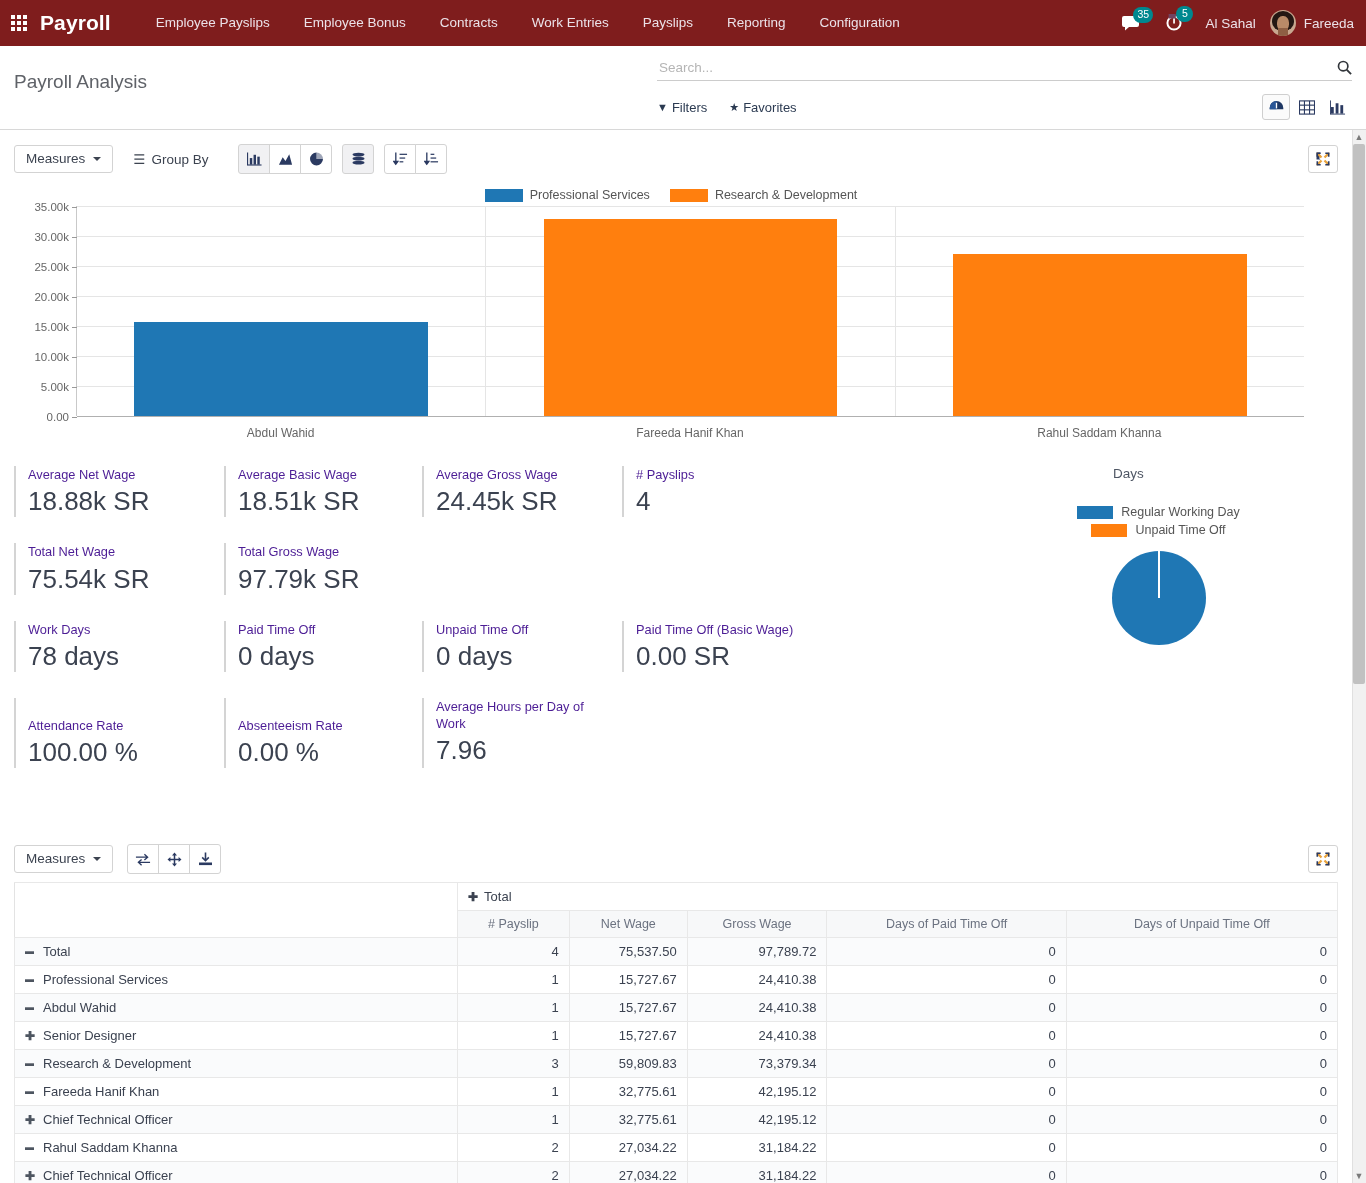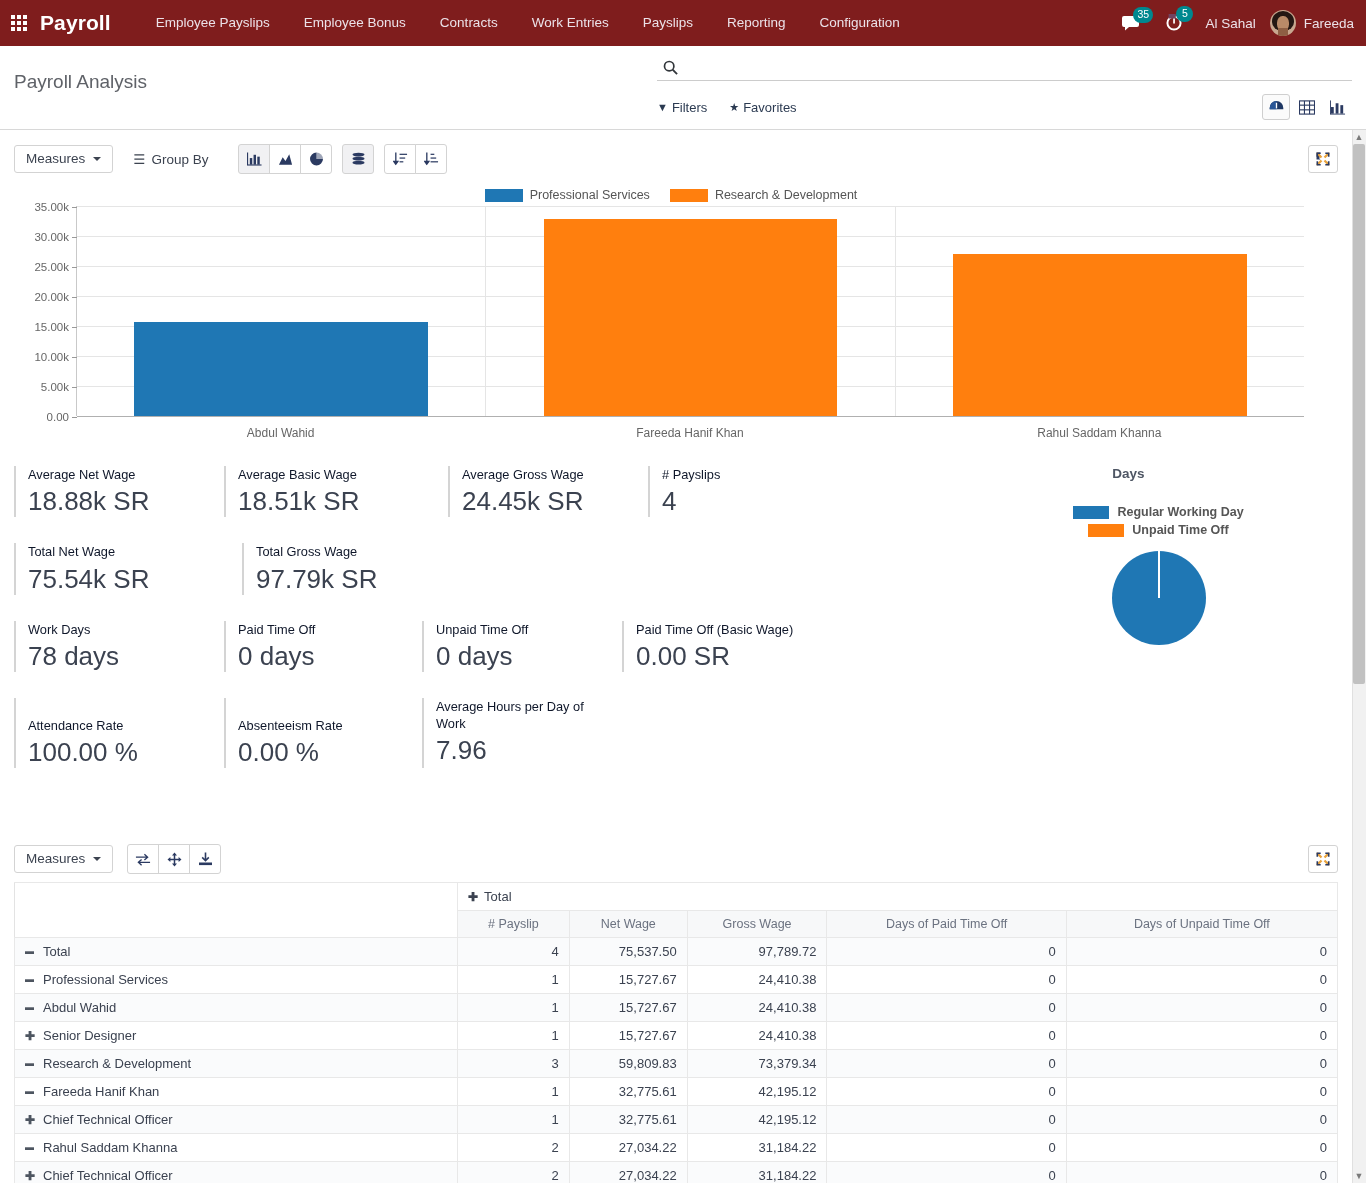--- a/index.html
+++ b/index.html
@@ -297,24 +297,24 @@
 
   
   .kpi-wrap { display: flex; margin-top: 26px; }
   .kpi-left { width: 955px; }
   .kpi-row { display: flex; margin-bottom: 26px; }
   .kpi {
     border-left: 2px solid #d4d4d4;
     padding: 0 14px 0 12px;
     min-height: 46px;
   }
-  .kpi-label { font-size: 12.8px; color: #0f172a; line-height: 1.35; }
+  .kpi-label { font-size: 12.8px; color: #4c1d95; line-height: 1.35; }
   .kpi-value { font-size: 26px; color: #3b4250; margin-top: 3px; font-weight: 400; }
 
-  .days-panel { flex: 1; padding-left: 10px; position: relative; font-weight: bold; }
+  .days-panel { flex: 1; padding-left: 10px; position: relative; }
   .days-title { font-size: 13.5px; color: #4e5664; text-align: center; padding-right: 60px;}
   .pie-legend {
     margin-top: 24px;
     font-size: 12.5px; color: #555;
     display: flex; flex-direction: column; align-items: center;
   }
   .pie-legend .item { display: flex; align-items: center; gap: 8px; margin-bottom: 4px; cursor: pointer;}
   .pie-legend .sw { width: 36px; height: 13px; display: inline-block; }
   .pie-outer { display: flex; justify-content: center; margin-top: 10px; }
   .pie {
@@ -438,20 +438,21 @@
     </div>
   </div>
 </div>
 
 <div class="control-panel">
   <div class="cp-left">
     <div class="breadcrumb">Payroll Analysis</div>
   </div>
   <div class="cp-right">
     <div class="searchbar">
+      <input type="text" placeholder="Search..." style="">
       <span class="search-icon">
         <svg width="15" height="15" viewBox="0 0 16 16">
             <circle cx="6.6" cy="6.6" r="5" fill="none" stroke="#32363b" stroke-width="1.8"></circle>
             <line x1="10.3" y1="10.3" x2="15" y2="15" stroke="#32363b" stroke-width="2"></line>
           </svg>
       </span>
     </div>
     <div class="cp-actions">
       <div class="cp-btn">
         <span class="gl">▼</span>
@@ -631,40 +632,40 @@
       <div class="xlabel">Rahul Saddam Khanna</div>
     </div>
 
     <div class="kpi-wrap">
       <div class="kpi-left">
         <div class="kpi-row">
           <div class="kpi" style="width:210px;">
             <div class="kpi-label">Average Net Wage</div>
             <div class="kpi-value">18.88k SR</div>
           </div>
-          <div class="kpi" style="width:224px;">
+          <div class="kpi" style="width:198px;">
             <div class="kpi-label">Average Basic Wage</div>
             <div class="kpi-value">18.51k SR</div>
           </div>
           <div class="kpi" style="width:200px;">
             <div class="kpi-label">Average Gross Wage</div>
             <div class="kpi-value">24.45k SR</div>
           </div>
           <div class="kpi" style="width:200px;">
             <div class="kpi-label"># Payslips</div>
             <div class="kpi-value">4</div>
           </div>
         </div>
 
         <div class="kpi-row">
           <div class="kpi" style="width:210px;">
             <div class="kpi-label">Total Net Wage</div>
             <div class="kpi-value">75.54k SR</div>
           </div>
-          <div class="kpi" style="width:198px;margin-left:18px;">
+          <div class="kpi" style="width:198px;">
             <div class="kpi-label">Total Gross Wage</div>
             <div class="kpi-value">97.79k SR</div>
           </div>
         </div>
 
         <div class="kpi-row">
           <div class="kpi" style="width:210px;">
             <div class="kpi-label">Work Days</div>
             <div class="kpi-value">78 days</div>
           </div>

